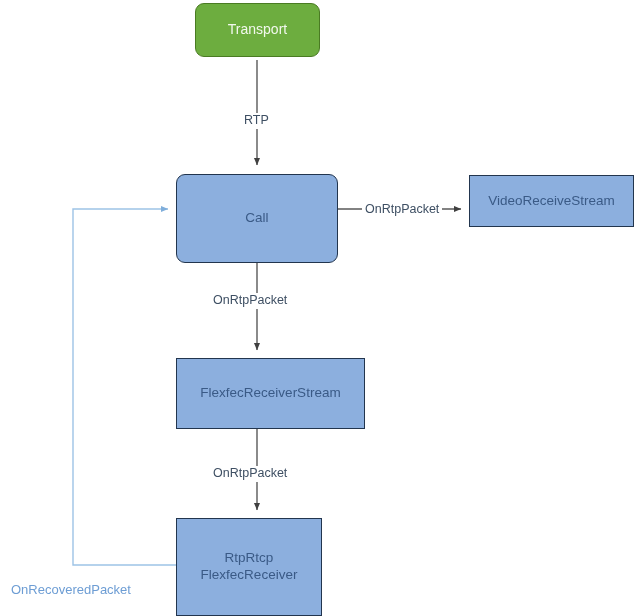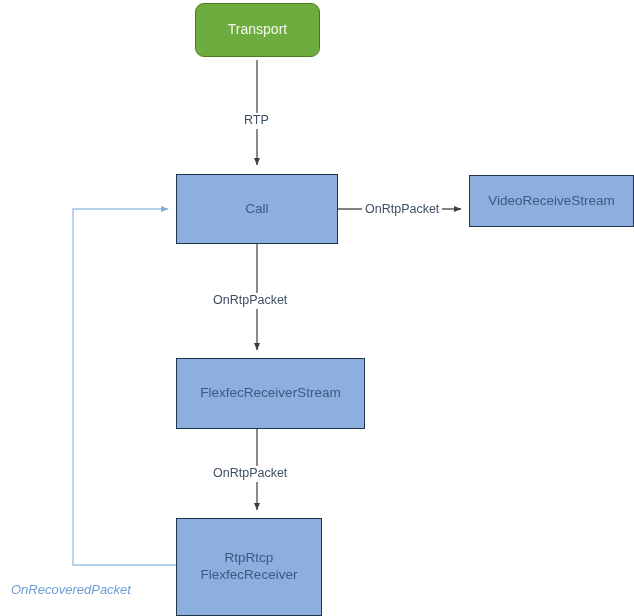--- a/index.html
+++ b/index.html
@@ -58,21 +58,20 @@
     color: #3E4F63;
     background: #ffffff;
     padding: 1px 3px;
     white-space: nowrap;
     line-height: 1.1;
   }
   .edge-label.recovered {
     color: #6D9DD4;
     background: transparent;
     font-size: 13px;
-    font-style: italic;
   }
 </style>
 </head>
 <body>
 
 <div id="canvas">
 
   <svg class="edges" viewBox="0 0 634 616">
     <defs>
       <marker id="arrow-dark" markerWidth="9" markerHeight="9" refX="7.4" refY="3.2" orient="auto" markerUnits="userSpaceOnUse">
@@ -91,21 +90,21 @@
 
     <path d="M257,429 L257,510" stroke="#595959" stroke-width="1.4" fill="none" marker-end="url(#arrow-dark)"></path>
 
     <path d="M176,565 L73,565 L73,209 L168,209" stroke="#9DC3E6" stroke-width="1.4" fill="none" marker-end="url(#arrow-light)"></path>
   </svg>
 
   <div class="node node-terminator" style="left:195px; top:3px; width:125px; height:54px;">
     <span class="node-label">Transport</span>
   </div>
 
-  <div class="node node-process" style="left:176px; top:174px; width:162px; height:70px;">
+  <div class="node node-process" style="left:176px; top:174px; width:162px; height:89px;border-radius:9px;">
     <span class="node-label">Call</span>
   </div>
 
   <div class="node node-process" style="left:469px; top:175px; width:165px; height:52px;">
     <span class="node-label">VideoReceiveStream</span>
   </div>
 
   <div class="node node-process" style="left:176px; top:358px; width:189px; height:71px;">
     <span class="node-label">FlexfecReceiverStream</span>
   </div>

